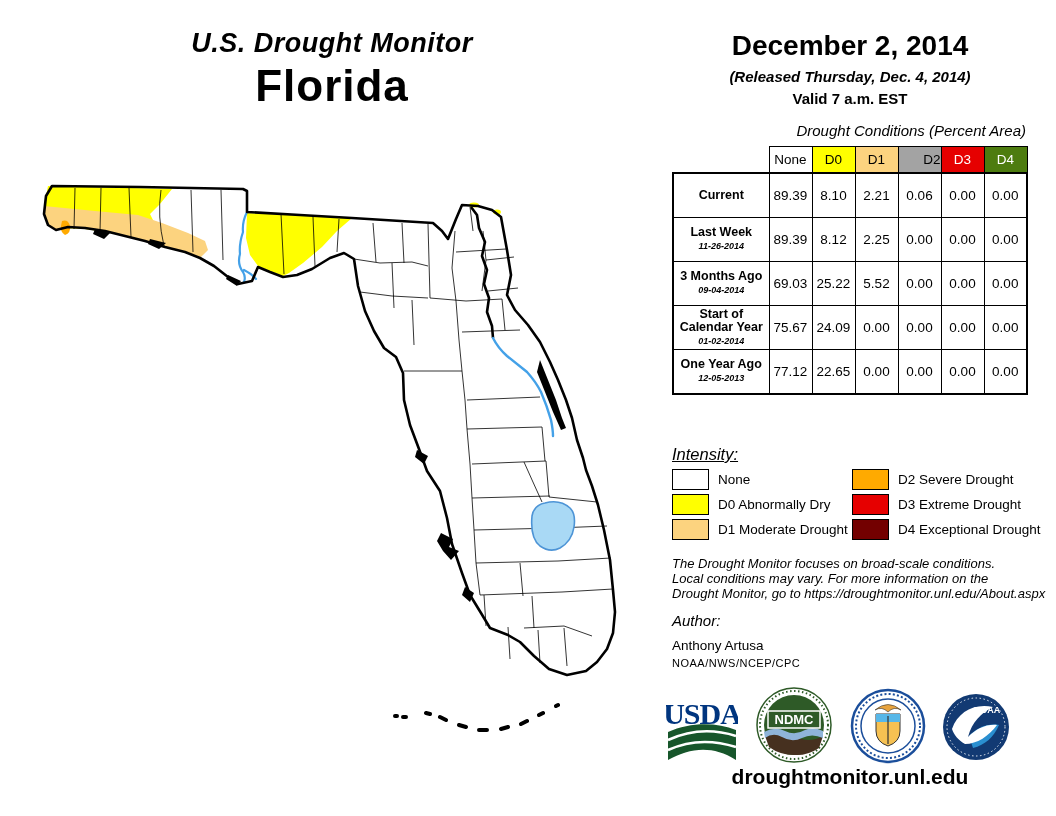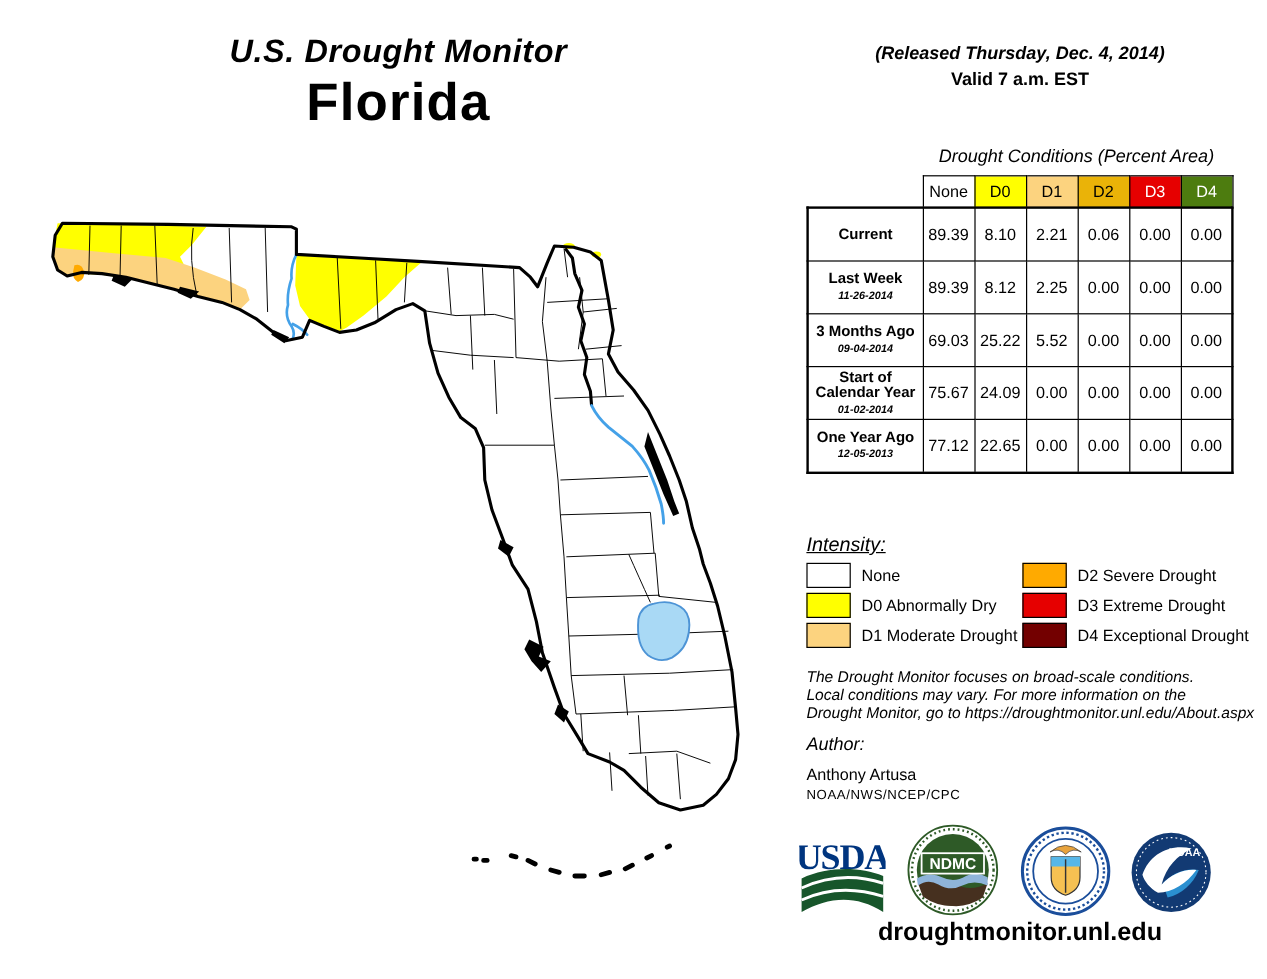--- a/index.html
+++ b/index.html
@@ -7,21 +7,21 @@
   .abs{position:absolute;}
   
   .title-block{left:130px;top:28px;width:404px;text-align:center;}
   .main-title{font-size:27px;font-weight:bold;font-style:italic;letter-spacing:.5px;}
   .state-title{font-size:44px;font-weight:bold;margin-top:2px;letter-spacing:1px;}
   .date-block{left:664px;top:30px;width:372px;text-align:center;}
   .date-line{font-size:28px;font-weight:bold;}
   .released-line{font-size:15px;font-weight:bold;font-style:italic;margin-top:6px;}
   .valid-line{font-size:15px;font-weight:bold;margin-top:5px;}
   
-  .tbl-title{left:768px;top:122px;width:258px;text-align:center;font-style:italic;font-size:15px;}
+  .tbl-title{left:768px;top:122px;width:258px;text-align:right;font-style:italic;font-size:15px;}
   table.dm{position:absolute;left:672px;top:146px;border-collapse:collapse;table-layout:fixed;}
   table.dm td,table.dm th{padding:0;text-align:center;vertical-align:middle;font-weight:normal;}
   table.dm thead th{height:25px;border:1px solid #000;font-size:13.5px;}
   table.dm thead th.corner{border:none;}
   table.dm tbody{border:2px solid #000;}
   table.dm tbody td{border:1px solid #000;font-size:13.5px;height:43px;}
   table.dm tbody td.rowlab{font-weight:bold;font-size:12.5px;line-height:13px;}
   .sublab{display:block;font-weight:bold;font-style:italic;font-size:9px;margin-top:1px;}
   .wtxt{color:#fff;}
   
@@ -83,20 +83,21 @@
   <path fill="none" stroke="#000" stroke-width="2.6" stroke-linejoin="round" d="M52,186 L140,187 L243,189 L247,191 L247,212 L300,215 L352,218 L433,223 L442,231 L448,239 L456,219 L462,205 L478,206 L492,210 L501,217 L507,250 L511,275 L507,295 L515,310 L528,325 L540,342 L550,362 L558,380 L566,400 L572,418 L577,440 L583,458 L586,470 L592,486 L598,505 L604,530 L610,560 L613,590 L615,612 L613,633 L607,649 L597,662 L586,671 L567,675 L549,669 L534,656 L520,642 L508,635 L490,628 L481,613 L470,595 L462,573 L452,544 L447,518 L440,491 L427,471 L419,449 L410,425 L404,400 L403,373 L396,357 L384,348 L374,331 L365,311 L358,286 L354,259 L344,253 L330,258 L312,269 L297,275 L283,277 L270,272 L258,267 L252,281 L238,284 L228,277 L214,266 L200,258 L185,252 L165,247 L145,241 L125,236 L105,231 L85,228 L68,227 L56,230 L48,225 L44,214 L46,196 Z"></path>
 
   <path fill="none" stroke="#000" stroke-width="4" stroke-linecap="round" d="M558,705 L556,706 M543,713 L539,715 M527,721 L521,724 M508,727 L501,729 M487,730 L479,730 M466,727 L459,725 M446,720 L440,717 M430,714 L426,713 M406,717 L403,717 M397,716 L395,716"></path>
 </svg>
 
 <div class="abs title-block">
   <div class="main-title">U.S. Drought Monitor</div>
   <div class="state-title">Florida</div>
 </div>
 <div class="abs date-block">
+  <div class="date-line">December 2, 2014</div>
   <div class="released-line">(Released Thursday, Dec. 4, 2014)</div>
   <div class="valid-line">Valid 7 a.m. EST</div>
 </div>
 
 <div class="abs tbl-title">Drought Conditions (Percent Area)</div>
 <table class="dm">
   <colgroup>
       <col style="width:96px">
       <col style="width:43px">
       <col style="width:43px">
@@ -104,21 +105,21 @@
       <col style="width:43px">
       <col style="width:43px">
       <col style="width:43px">
     </colgroup>
   <thead>
     <tr>
       <th class="corner"></th>
       <th style="background: rgb(255, 255, 255);">None</th>
       <th style="background: rgb(255, 255, 0);">D0</th>
       <th style="background: rgb(252, 211, 127);">D1</th>
-      <th style="background: #eab308;">D2</th>
+      <th style="background: #a3a3a3; text-align: right;">D2</th>
       <th class="wtxt" style="background: rgb(230, 0, 0);">D3</th>
       <th class="wtxt" style="background: #4d7c0f;">D4</th>
     </tr>
   </thead>
   <tbody>
     <tr>
       <td class="rowlab"><span>Current</span></td>
       <td>89.39</td>
       <td>8.10</td>
       <td>2.21</td>

